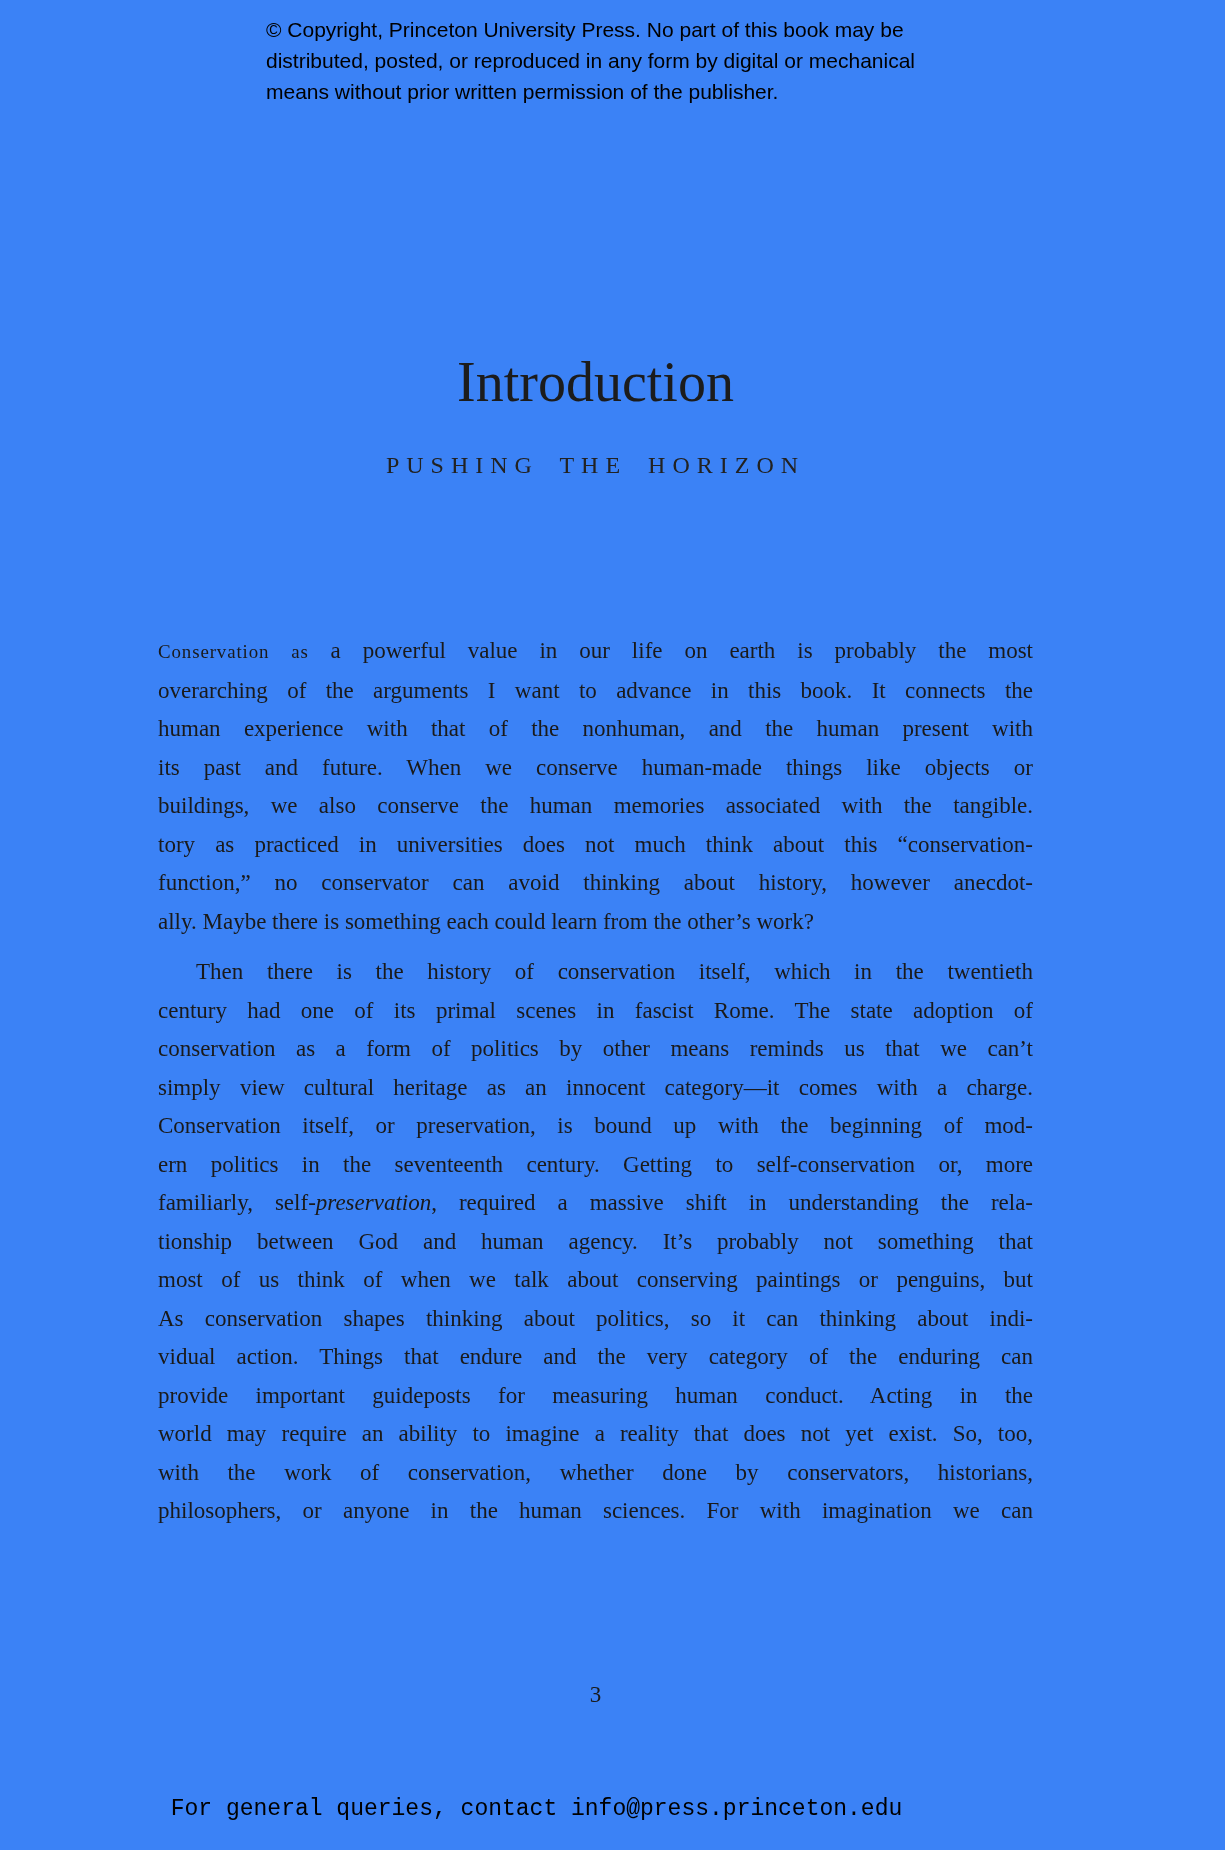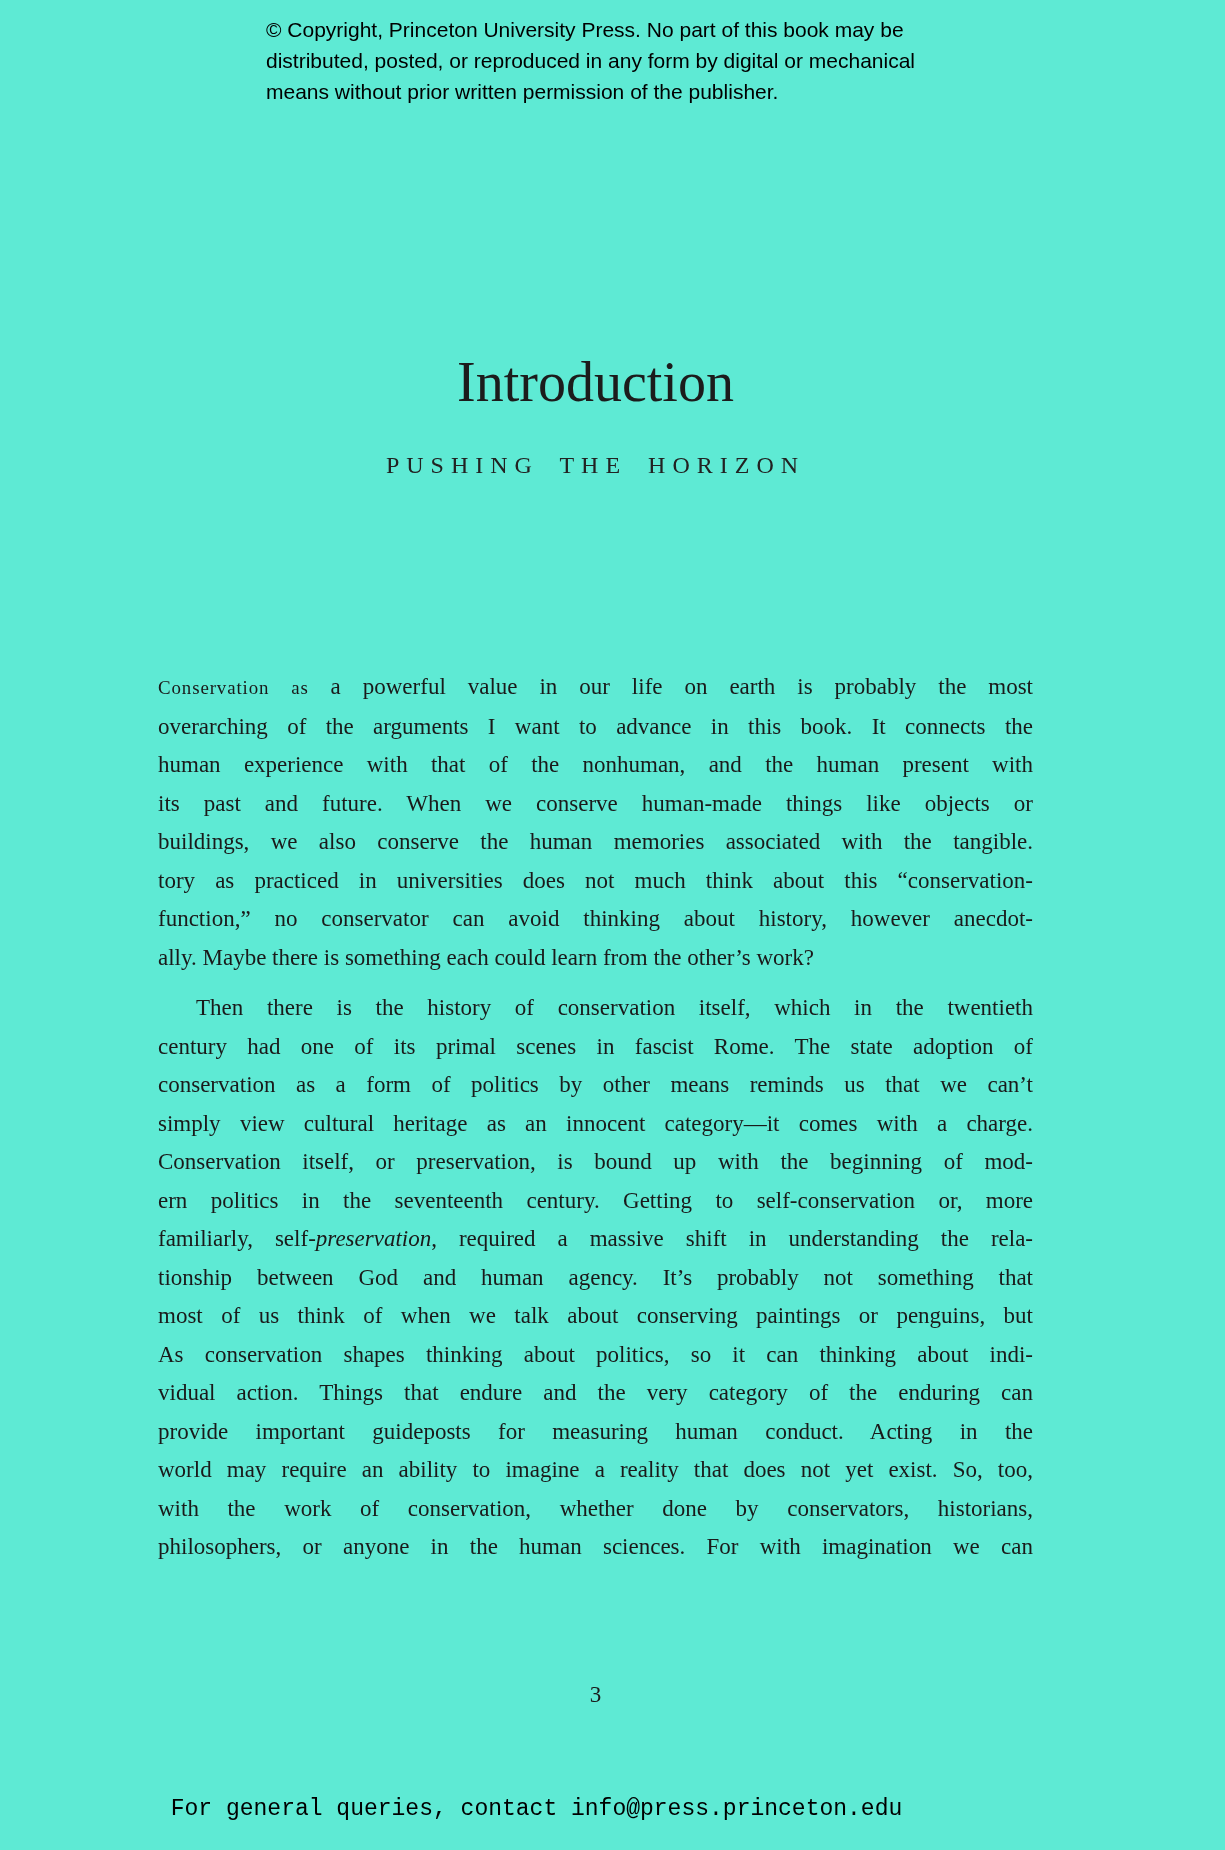--- a/index.html
+++ b/index.html
@@ -1,21 +1,21 @@
 <!DOCTYPE html>
 <html><head>
 <meta charset="utf-8">
 <style>
   html, body { margin: 0; padding: 0; background: #e8e8e8; }
   .page {
     position: relative;
     width: 1225px;
     height: 1850px;
     margin: 0 auto;
-    background: #5eead4;
+    background: #3b82f6;
     overflow: hidden;
     font-family: "Liberation Serif", "DejaVu Serif", serif;
     color: #1a1a1a;
   }
   .copyright {
     position: absolute;
     left: 266px;
     top: 14px;
     font-family: "Liberation Sans", "DejaVu Sans", sans-serif;
     font-size: 21px;
@@ -42,21 +42,21 @@
     text-align: center;
     font-size: 24px;
     letter-spacing: 7px;
     word-spacing: 8px;
     color: #222;
   }
   .body-text {
     position: absolute;
     left: 158px;
     width: 875px;
-    top: 668px;
+    top: 632px;
     font-size: 23px;
     line-height: 38.5px;
     color: #1a1a1a;
   }
   .para { margin: 0; }
   .line { text-align: justify; text-align-last: justify; }
   .line.last { text-align: center; text-align-last: left; }
   .line.indent { text-indent: 38px; margin-top: 12px; }
   .sc { font-size: 0.82em; letter-spacing: 0.9px; }
   .italic { font-style: italic; }

